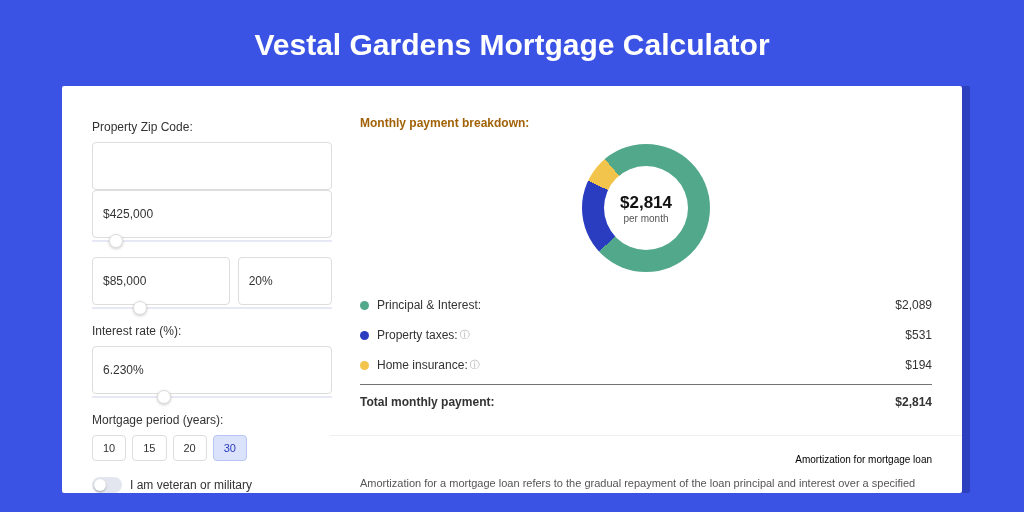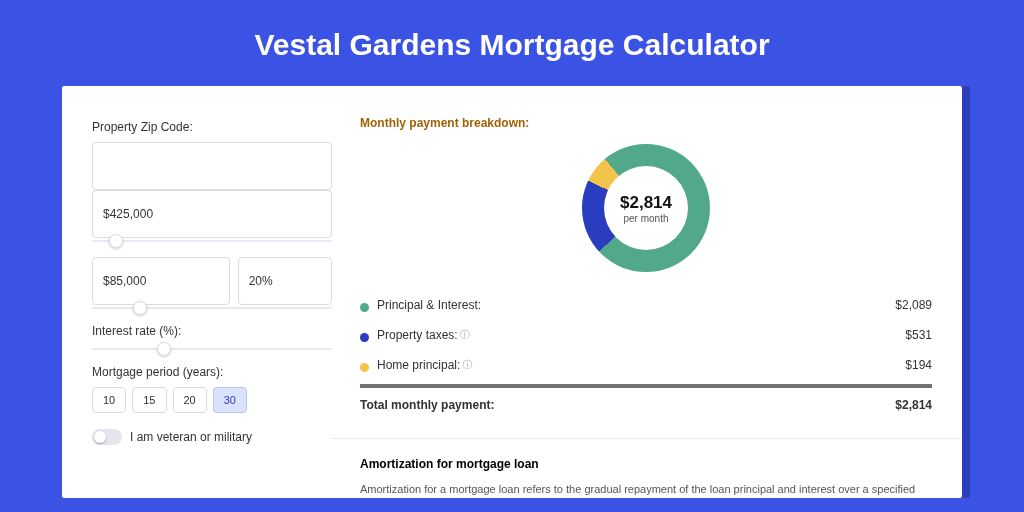--- a/index.html
+++ b/index.html
@@ -105,30 +105,30 @@
   }
   .donut-hole {
     position: absolute; inset: 22px;
     background: #fff; border-radius: 50%;
     display: flex; flex-direction: column;
     align-items: center; justify-content: center;
   }
   .donut-hole .big { font-weight: 700; font-size: 17px; color: #111; }
   .donut-hole .small { font-size: 10px; color: #555; }
   .legend-row {
-    display: flex; align-items: flex-end;
+    display: flex; align-items: center;
     font-size: 12px; color: #333;
     padding: 8px 0;
   }
-  .legend-row.total { font-weight: 700; border-top: 4px solid #737373; margin-top: 4px; padding-top: 10px;}
+  .legend-row.total { font-weight: 700; border-top: 1px solid #737373; margin-top: 4px; padding-top: 10px;}
   .dot { width: 9px; height: 9px; border-radius: 50%; margin-right: 8px; display: inline-block; }
   .legend-row .val { margin-left: auto; }
   .info { color: #aaa; font-size: 10px; margin-left: 2px; }
   .hr { height: 1px; background: #eee; margin: 18px -30px 0; }
-  .amort-title { font-size: 12px; font-weight: 700; padding: 18px 0 10px; }
+  .amort-title { font-size: 10px; font-weight: 400; padding: 18px 0 10px; text-align: right; }
   .amort-text { font-size: 11px; color: #555; line-height: 1.5; }
 </style>
 </head>
 <body>
 
 <div class="page-title">Vestal Gardens Mortgage Calculator</div>
 
 <div class="card">
   <div class="left">
 
@@ -142,20 +142,21 @@
 
     <div class="two-col">
       <input class="input" value="$85,000" style="">
       <input class="input" value="20%" style="">
     </div>
     <div class="slider-track">
       <div class="slider-thumb" style="left: calc(20% - 7px);"></div>
     </div>
 
     <div class="field-label">Interest rate (%):</div>
+    <input class="input" value="6.230%" style="">
     <div class="slider-track">
       <div class="slider-thumb" style="left: calc(30% - 7px);"></div>
     </div>
 
     <div class="field-label">Mortgage period (years):</div>
     <div class="periods">
         <button class="period-btn">10</button>
         <button class="period-btn">15</button>
         <button class="period-btn">20</button>
         <button class="period-btn active">30</button>
@@ -186,21 +187,21 @@
           <span class="val">$2,089</span>
         </div>
         <div class="legend-row">
           <span class="dot" style="background: rgb(42, 60, 192);"></span>
           <span>Property taxes:</span>
           <span class="info"> ⓘ</span>
           <span class="val">$531</span>
         </div>
         <div class="legend-row">
           <span class="dot" style="background: rgb(243, 196, 75);"></span>
-          <span>Home principal:</span>
+          <span>Home insurance:</span>
           <span class="info"> ⓘ</span>
           <span class="val">$194</span>
         </div>
       </div>
 
     <div class="legend-row total">
       <span>Total monthly payment:</span>
       <span class="val">$2,814</span>
     </div>
 

